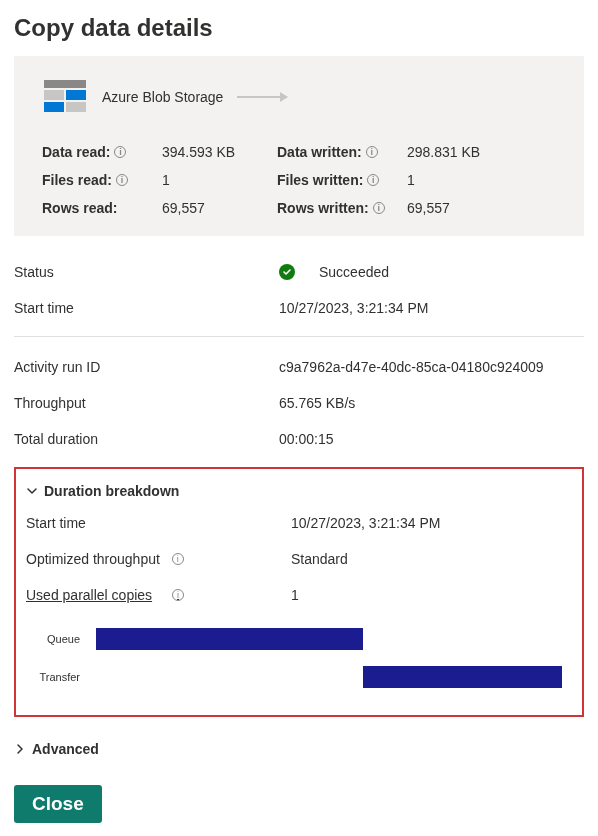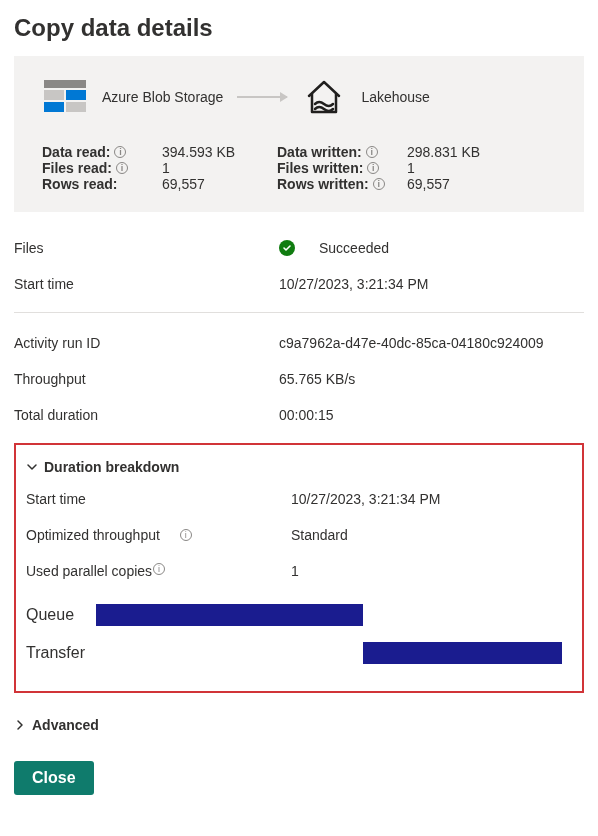--- a/index.html
+++ b/index.html
@@ -35,20 +35,21 @@
   .arrow:after {
     content: ""; position: absolute; right: -1px; top: -4px;
     border-left: 8px solid #c8c6c4;
     border-top: 5px solid transparent;
     border-bottom: 5px solid transparent;
   }
   .icon-box { width: 46px; height: 46px; display:flex; align-items:center; justify-content:center; }
   .stats-grid {
     display: grid;
     grid-template-columns: 120px 115px 130px auto;
+    row-gap: 12px;
     font-size: 14px;
   }
   .lbl { font-weight: 600; display:flex; align-items:center; gap:4px;}
   .info-icon {
     width: 12px; height: 12px; border: 1px solid #8a8886; border-radius: 50%;
     display: inline-flex; align-items:center; justify-content:center;
     font-size: 9px; color: #8a8886; line-height:1;
   }
   .kv-rows { margin-bottom: 10px; }
   .kv-row {
@@ -79,26 +80,26 @@
   .chev { width:12px; height:12px; display:inline-flex; }
   .chev svg { width:12px; height:12px; }
   .bd-rows .kv-row { padding: 10px 0; }
   .gantt {
     margin-top: 12px;
   }
   .gantt-row {
     display:grid; grid-template-columns: 70px 1fr; align-items:center;
     height: 28px; margin-bottom: 10px;
   }
-  .gantt-label { font-size: 16px; text-align:left; padding-right:16px;}
+  .gantt-label { font-size: 11px; text-align:right; padding-right:16px;}
   .gantt-track { position:relative; height:22px; width:100%; }
   .gantt-bar { position:absolute; top:0; height:22px; background:#1a1c8f; }
   .btn-close {
     background:#0f7b6c; color:#fff; border:none; padding:8px 18px;
-    font-size:16px; font-weight:600; border-radius:3px; cursor:pointer;
+    font-size:19px; font-weight:600; border-radius:3px; cursor:pointer;
   }
 </style>
 </head>
 <body>
 
 
 
 <h1 class="page-title">Copy data details</h1>
 
 <div class="summary-box">
@@ -109,31 +110,20 @@
           <rect x="2" y="6" width="42" height="8" fill="#8a8886"></rect>
           <rect x="2" y="16" width="20" height="10" fill="#c8c6c4"></rect>
           <rect x="24" y="16" width="20" height="10" fill="#0078d4"></rect>
           <rect x="2" y="28" width="20" height="10" fill="#0078d4"></rect>
           <rect x="24" y="28" width="20" height="10" fill="#c8c6c4"></rect>
         </svg>
       </span>
       <span class="src-label">Azure Blob Storage</span>
     </div>
     <div class="arrow"></div>
-    <div class="src-item">
-      <span class="icon-box">
-        <svg viewBox="0 0 46 46" width="46" height="46" fill="none" stroke="#201f1e" stroke-width="2.5" stroke-linejoin="round" stroke-linecap="round">
-          <path d="M8 22 L23 8 L38 22"></path>
-          <path d="M11 20 L11 38 L35 38 L35 20"></path>
-          <path d="M14 30 Q18 26 23 30 T32 30"></path>
-          <path d="M14 35 Q18 31 23 35 T32 35"></path>
-        </svg>
-      </span>
-      <span class="src-label">Lakehouse</span>
-    </div>
   </div>
 
   <div class="stats-grid">
     <div class="lbl">
         <span>Data read:</span>
         <span class="info-icon">i</span>
       </div>
     <div>394.593 KB</div>
     <div class="lbl">
         <span>Data written:</span>
@@ -159,21 +149,21 @@
     <div class="lbl">
         <span>Rows written:</span>
         <span class="info-icon">i</span>
       </div>
     <div>69,557</div>
   </div>
 </div>
 
 <div class="kv-rows">
   <div class="kv-row">
-    <div class="k">Files</div>
+    <div class="k">Status</div>
     <div class="status-val">
       <span class="check-circle">
         <svg viewBox="0 0 10 10">
             <path d="M2 5 L4 7 L8 3" stroke="#fff" stroke-width="1.6" fill="none" stroke-linecap="round" stroke-linejoin="round"></path>
           </svg>
       </span>
       <span>Succeeded</span>
     </div>
   </div>
   <div class="kv-row">
@@ -208,28 +198,28 @@
     </span>
     <span>Duration breakdown</span>
   </div>
 
   <div class="bd-rows">
     <div class="kv-row">
       <div class="k">Start time</div>
       <div>10/27/2023, 3:21:34 PM</div>
     </div>
     <div class="kv-row">
-      <div class="k" style="display:flex;align-items:center;gap:20px;">
+      <div class="k" style="display:flex;align-items:center;gap:12px;">
         <span>Optimized throughput</span>
         <span class="info-icon">i</span>
       </div>
       <div>Standard</div>
     </div>
     <div class="kv-row">
-      <div class="k" style="display:flex;align-items:flex-start;gap:1px;">
+      <div class="k" style="display:flex;align-items:center;gap:20px;text-decoration:underline;">
         <span>Used parallel copies</span>
         <span class="info-icon">i</span>
       </div>
       <div>1</div>
     </div>
   </div>
 
   <div class="gantt">
     <div class="gantt-row">
       <div class="gantt-label">Queue</div>

